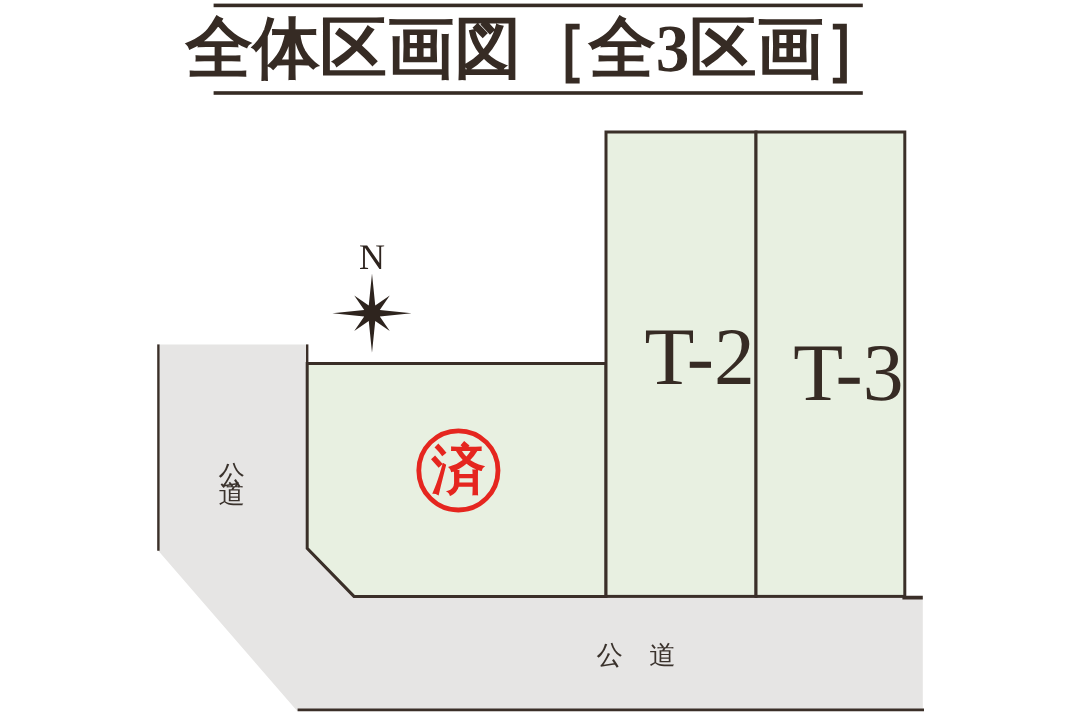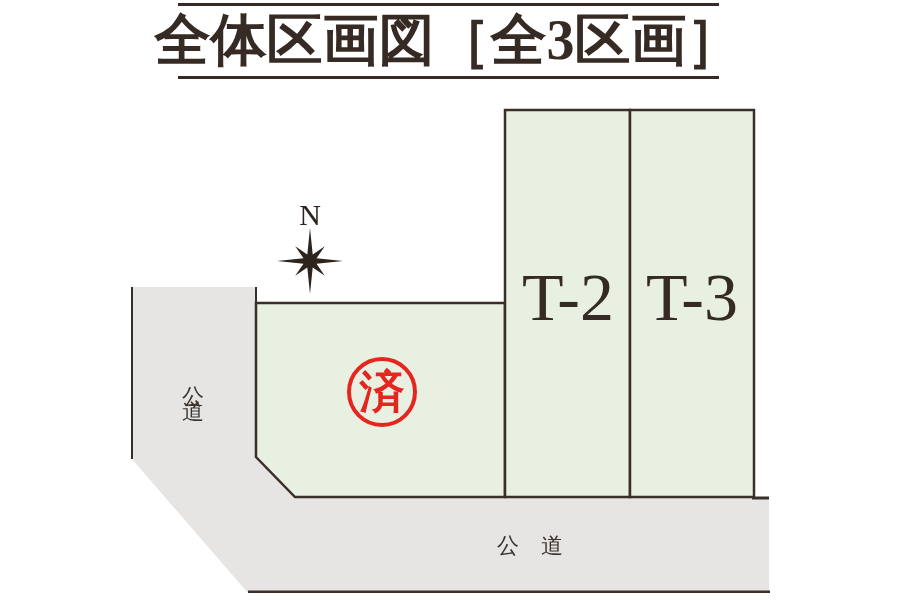--- a/index.html
+++ b/index.html
@@ -14,21 +14,21 @@
   .title-bar{
     left:178px;top:3px;width:541px;height:70px;
     border-top:3px solid #362b24;border-bottom:3px solid #362b24;
     display:flex;align-items:center;justify-content:center;
     font-size:56px;font-weight:bold;color:#362b24;letter-spacing:0px;white-space:nowrap;
   }
   .compass-n{
     left:310px;top:215px;font-size:30px;color:#2e241e;font-weight:500;
   }
   .plot-label{
-    font-size:68px;color:#362b24;white-space:nowrap;line-height:1;
+    font-size:68px;color:#362b24;white-space:nowrap;line-height:1;margin-left:15px;
   }
   .road-label{
     font-family:"Liberation Sans","DejaVu Sans",sans-serif;
     font-size:22px;color:#3a322c;line-height:1;
   }
   .road-label.vertical{
     writing-mode:vertical-rl;letter-spacing:15px;
   }
   .stamp{
     left:347px;top:357px;width:62px;height:62px;
@@ -60,21 +60,21 @@
     <rect class="outlined" stroke-width="2.5" x="630" y="110" width="124" height="387" fill="#e8f0e1"></rect>
 
     <polygon points="310,228 312.7,254.5 324.8,246.2 316.5,258.3 343,261 316.5,263.7 324.8,275.8 312.7,267.5 310,294 307.3,267.5 295.2,275.8 303.5,263.7 277,261 303.5,258.3 295.2,246.2 307.3,254.5" fill="#2e241e"></polygon>
   </svg>
 
   <div class="abs title-bar">全体区画図［全3区画］</div>
 
   <div class="abs center compass-n">N</div>
 
   <div class="abs center plot-label" style="left:568px;top:297px;">T-2</div>
-  <div class="abs center plot-label" style="left:692px;top:297px;">T-3</div>
+  <div class="abs center plot-label" style="left:692px;top:310px;">T-3</div>
 
   <div class="abs center road-label vertical" style="left:193px;top:383px;">公道</div>
   <div class="abs center road-label" style="left:530px;top:546px;">公　道</div>
 
   <div class="abs stamp">
     <span class="stamp-char">済</span>
   </div>
 
 </div>
 

